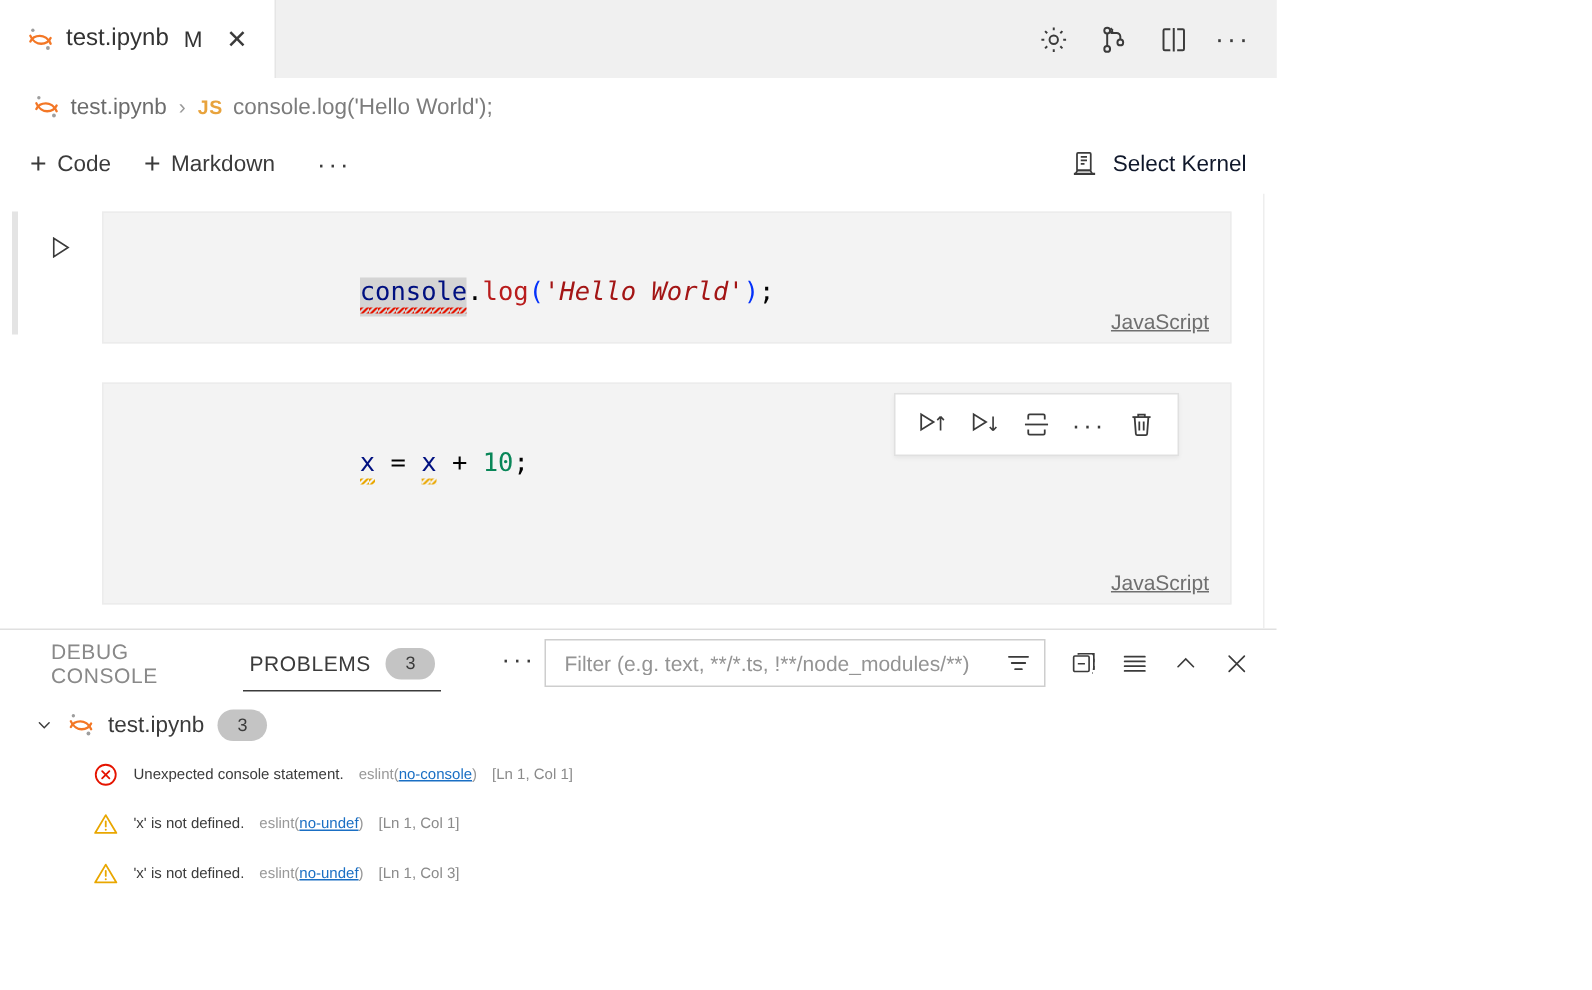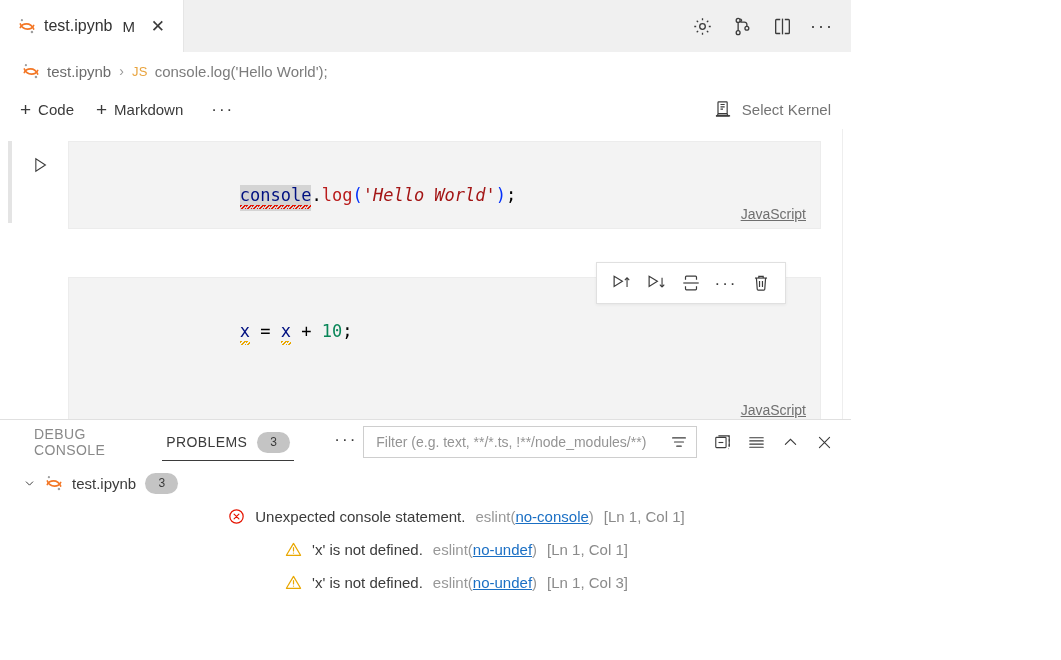--- a/index.html
+++ b/index.html
@@ -41,37 +41,37 @@
   }
   .jupyter-logo{width:18px;height:18px;flex:none;}
 
   
   .breadcrumb{
     height:38px;display:flex;align-items:center;gap:7px;padding:0 0 0 22px;
     background:#ffffff;font-size:15px;color:#808080;flex:none;white-space:nowrap;
   }
   .bc-item{color:#6c6c6c;cursor:pointer;}
   .bc-sep{color:#999999;font-size:14px;margin:0 1px;}
-  .bc-js{color:#e8a33d;font-weight:normal;font-size:13px;letter-spacing:.3px;}
+  .bc-js{color:#e8a33d;font-weight:bold;font-size:13px;letter-spacing:.3px;}
   .bc-code{color:#7c7c7c;}
 
   
   .nb-toolbar{
     height:38px;display:flex;align-items:center;padding:0 16px 0 18px;
     background:#ffffff;flex:none;border-bottom:1px solid #ffffff;
   }
   .nb-btn{
     display:flex;align-items:center;gap:7px;color:#3b3b3b;font-size:15px;
     padding:2px 10px 2px 2px;cursor:pointer;margin-right:10px;
   }
   .plus{font-size:19px;line-height:1;color:#3b3b3b;font-weight:300;}
   .nb-dots{font-size:17px;color:#3b3b3b;letter-spacing:2px;padding:0 8px;cursor:pointer;line-height:1;}
   .nb-spacer{flex:1;}
   .kernel-btn{
-    display:flex;align-items:center;gap:9px;color:#737373;font-size:15px;cursor:pointer;
+    display:flex;align-items:center;gap:9px;color:#0f172a;font-size:15px;cursor:pointer;
     padding:2px 4px;
   }
 
   
   .nb-body{
     flex:1;position:relative;background:#ffffff;overflow:hidden;
   }
   .cell-toolbar{
     position:absolute;right:65px;top:133px;height:40px;
     background:#ffffff;border:1px solid #e0e0e0;
@@ -177,22 +177,21 @@
   .pa-icon{width:26px;height:26px;display:flex;align-items:center;justify-content:center;cursor:pointer;color:#3b3b3b;}
 
   .panel-body{flex:1;overflow:hidden;padding-top:2px;}
   .file-row{
     display:flex;align-items:center;gap:9px;height:34px;padding-left:22px;cursor:pointer;
   }
   .chev{width:14px;height:14px;color:#3b3b3b;display:flex;align-items:center;justify-content:center;}
   .file-name{font-size:15px;color:#3b3b3b;}
   .problem-row{
     display:flex;align-items:center;gap:10px;height:33px;padding-left:62px;cursor:pointer;
-    font-size:15px;
-    justify-content:center;
+    font-size:10px;
   }
   .p-msg{color:#3b3b3b;}
   .p-src{color:#989898;}
   .p-link{color:#1a6fc4;text-decoration:underline;cursor:pointer;}
   .p-loc{color:#8a8a8a;}
   .sev-icon{width:17px;height:17px;flex:none;}
 </style>
 </head>
 <body>
 
@@ -323,21 +322,21 @@
       <div class="cell-main">
         <div class="editor" style="height:72px;">
           <div class="code-line">
             <span class="t-var hl-word sq-err">console</span><span class="t-punc">.</span><span class="t-fn">log</span><span class="t-paren">(</span><span class="t-str">'Hello World'</span><span class="t-paren">)</span><span class="t-punc">;</span>
           </div>
           <div class="lang-label">JavaScript</div>
         </div>
       </div>
     </div>
 
-    <div class="cell" style="top:148px;">
+    <div class="cell" style="top:126px;">
       <div class="cell-focus-bar" style="background:transparent;height:132px;"></div>
       <div class="cell-gutter">
         <div class="run-btn"></div>
       </div>
       <div class="cell-main">
         <div class="editor" style="height:132px;">
           <div class="code-line" style="padding-left:48px;">
             <span class="t-var sq-warn">x</span><span class="t-op"> = </span><span class="t-var sq-warn">x</span><span class="t-op"> + </span><span class="t-num">10</span><span class="t-punc">;</span>
           </div>
           <div class="lang-label">JavaScript</div>

